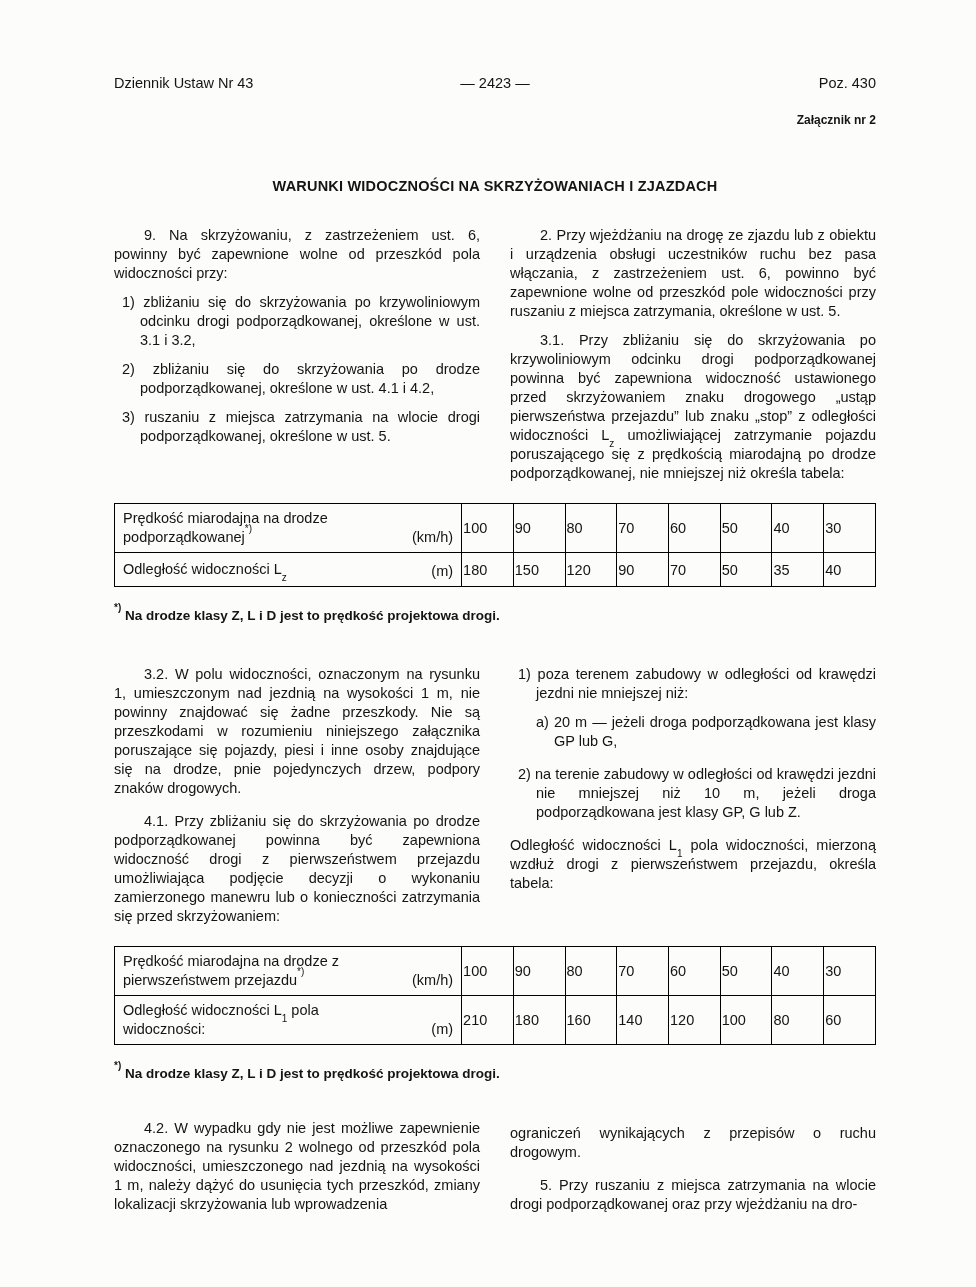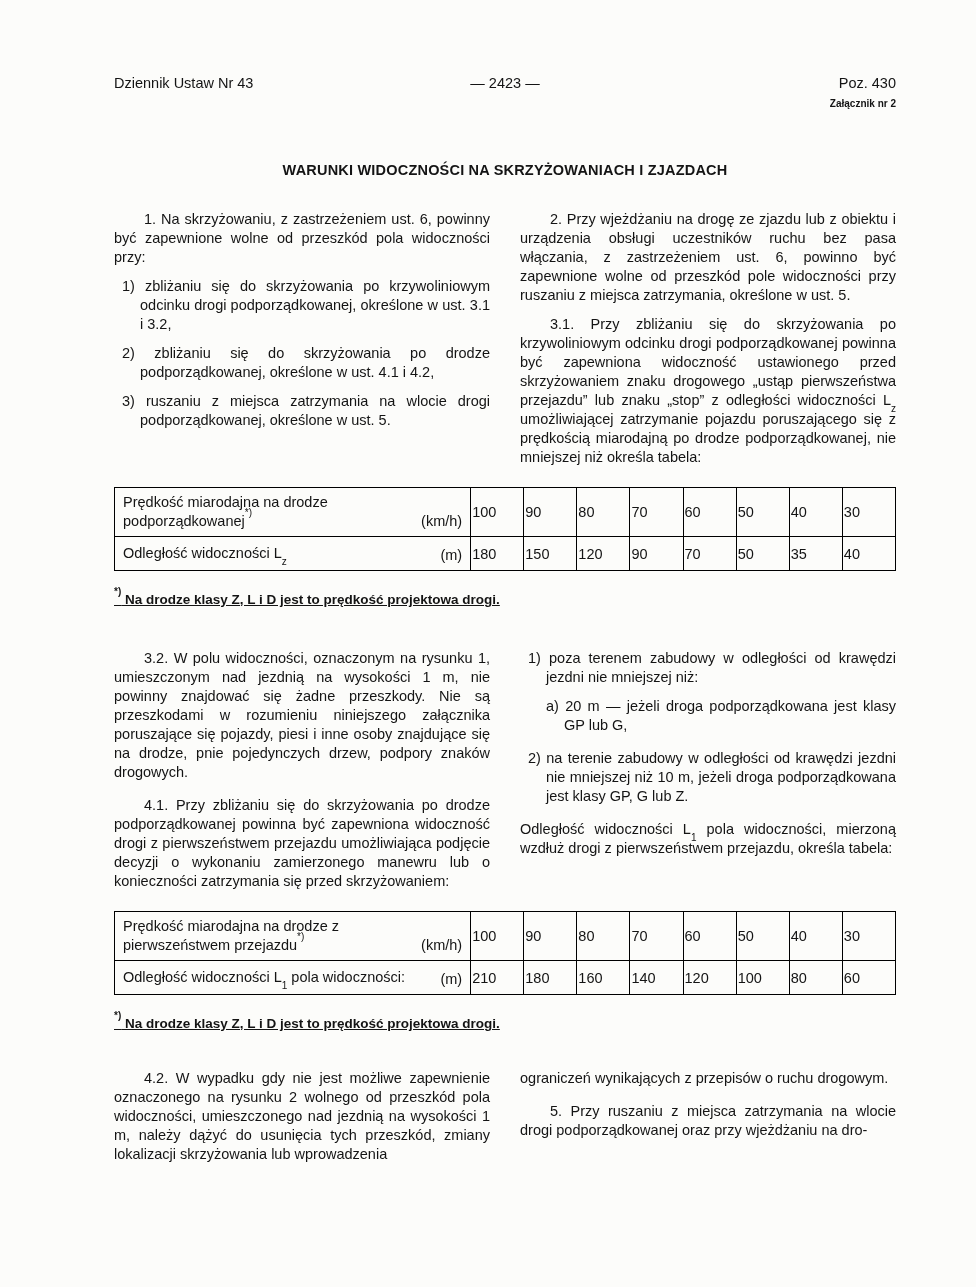--- a/index.html
+++ b/index.html
@@ -8,52 +8,52 @@
     width: 976px;
     height: 1287px;
     background: #fcfcfa;
     color: #141414;
     font-family: "Liberation Sans", "DejaVu Sans", sans-serif;
     overflow: hidden;
   }
   .page {
     width: 976px;
     height: 1287px;
-    padding: 74px 80px 0 114px;
+    padding: 74px 100px 0 114px;
   }
   .running-head {
     display: flex;
     font-size: 14.5px;
     line-height: 19px;
   }
   .rh-left   { flex: 1 1 0; text-align: left; }
   .rh-center { flex: 1 1 0; text-align: center; }
   .rh-right  { flex: 1 1 0; text-align: right; }
   .attachment {
-    margin-top: 2px;
+    margin-top: 18px;
     text-align: right;
     font-weight: bold;
-    font-size: 10px;
+    font-size: 12px;
     line-height: 18px;
   }
   .doc-title {
     margin: 48px 0 0 0;
     text-align: center;
     font-weight: bold;
     font-size: 14.5px;
     line-height: 19px;
     letter-spacing: 0.2px;
   }
   .cols {
     display: flex;
     gap: 30px;
   }
   .sec-intro  { margin-top: 30px; }
   .sec-mid    { margin-top: 40px; }
-  .sec-bottom { margin-top: 36px; }
+  .sec-bottom { margin-top: 36px; align-items: flex-end; }
   .col {
     flex: 1 1 0;
     min-width: 0;
     text-align: justify;
     font-size: 14.5px;
     line-height: 19px;
   }
   p { margin: 0; }
   .para { margin-bottom: 10px; }
   .para:last-child { margin-bottom: 0; }
@@ -102,41 +102,40 @@
     font-size: 10px;
     line-height: 0;
     position: relative;
     top: 3px;
   }
   .footnote {
     margin-top: 20px;
     font-weight: bold;
     font-size: 13.5px;
     line-height: 18px;
-    text-decoration: underline;
   }
 </style>
 </head>
 <body>
 
 <div class="page">
 
   <header class="running-head">
     <span class="rh-left">Dziennik Ustaw Nr 43</span>
     <span class="rh-center">— 2423 —</span>
     <span class="rh-right">Poz. 430</span>
   </header>
 
   <div class="attachment">Załącznik nr 2</div>
 
   <h1 class="doc-title">WARUNKI WIDOCZNOŚCI NA SKRZYŻOWANIACH I ZJAZDACH</h1>
 
   <section class="cols sec-intro">
     <div class="col">
-      <p class="para indent">1. Na skrzyżowaniu, z zastrzeżeniem ust. 6, powinny być zapewnione wolne od przeszkód pola widoczności przy:</p>
+      <p class="para indent">9. Na skrzyżowaniu, z zastrzeżeniem ust. 6, powinny być zapewnione wolne od przeszkód pola widoczności przy:</p>
       <p class="para hang1">1) zbliżaniu się do skrzyżowania po krzywoliniowym odcinku drogi podporządkowanej, określone w ust. 3.1 i 3.2,</p>
       <p class="para hang1">2) zbliżaniu się do skrzyżowania po drodze podporządkowanej, określone w ust. 4.1 i 4.2,</p>
       <p class="para hang1">3) ruszaniu z miejsca zatrzymania na wlocie drogi podporządkowanej, określone w ust. 5.</p>
     </div>
     <div class="col">
       <p class="para indent">2. Przy wjeżdżaniu na drogę ze zjazdu lub z obiektu i urządzenia obsługi uczestników ruchu bez pasa włączania, z zastrzeżeniem ust. 6, powinno być zapewnione wolne od przeszkód pole widoczności przy ruszaniu z miejsca zatrzymania, określone w ust. 5.</p>
       <p class="para indent"><span>3.1. Przy zbliżaniu się do skrzyżowania po krzywoliniowym odcinku drogi podporządkowanej powinna być zapewniona widoczność ustawionego przed skrzyżowaniem znaku drogowego „ustąp pierwszeństwa przejazdu” lub znaku „stop” z odległości widoczności L</span><sub class="subscript">z</sub><span> umożliwiającej zatrzymanie pojazdu poruszającego się z prędkością miarodajną po drodze podporządkowanej, nie mniejszej niż określa tabela:</span></p>
     </div>
   </section>
 

